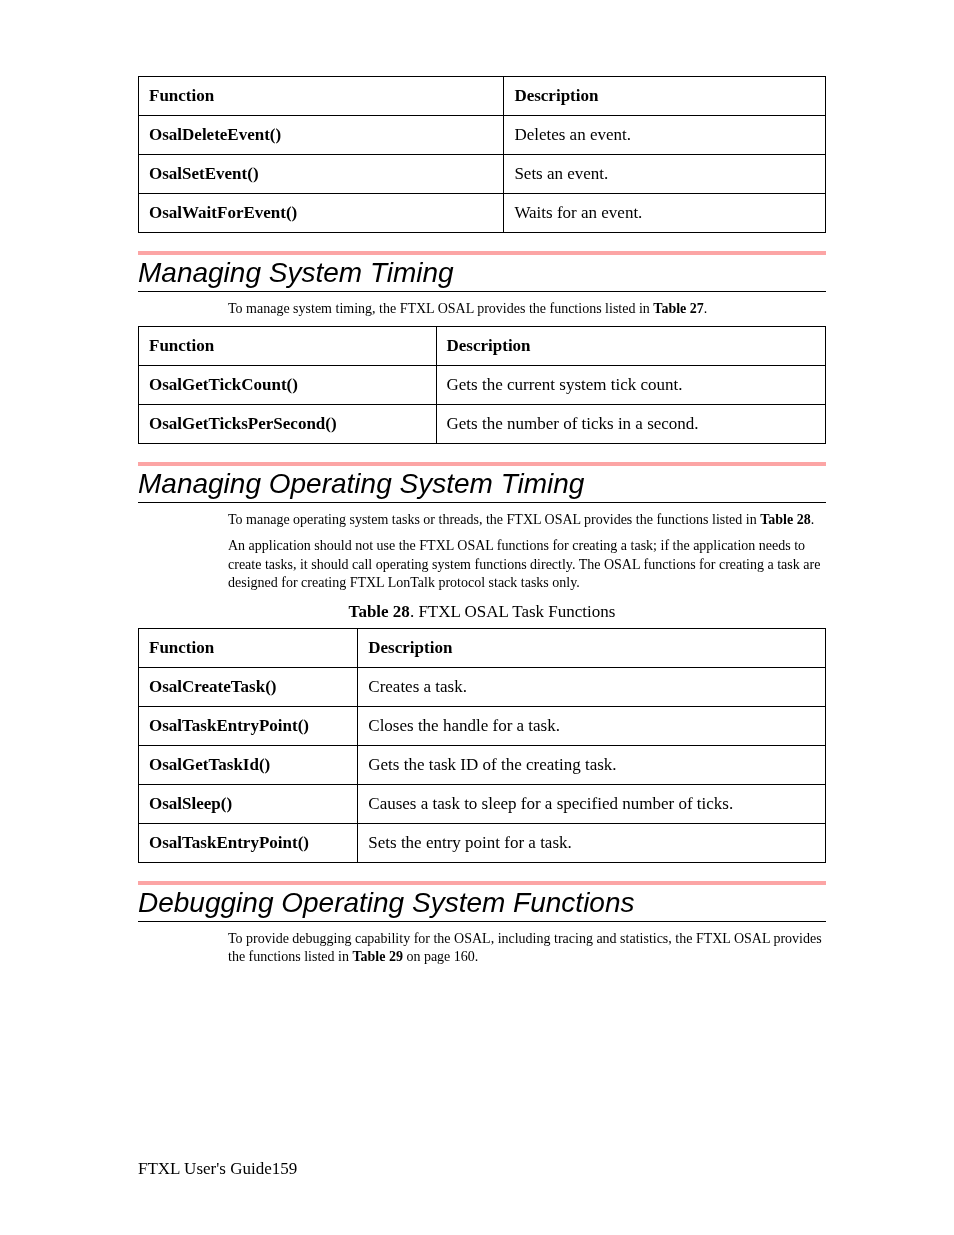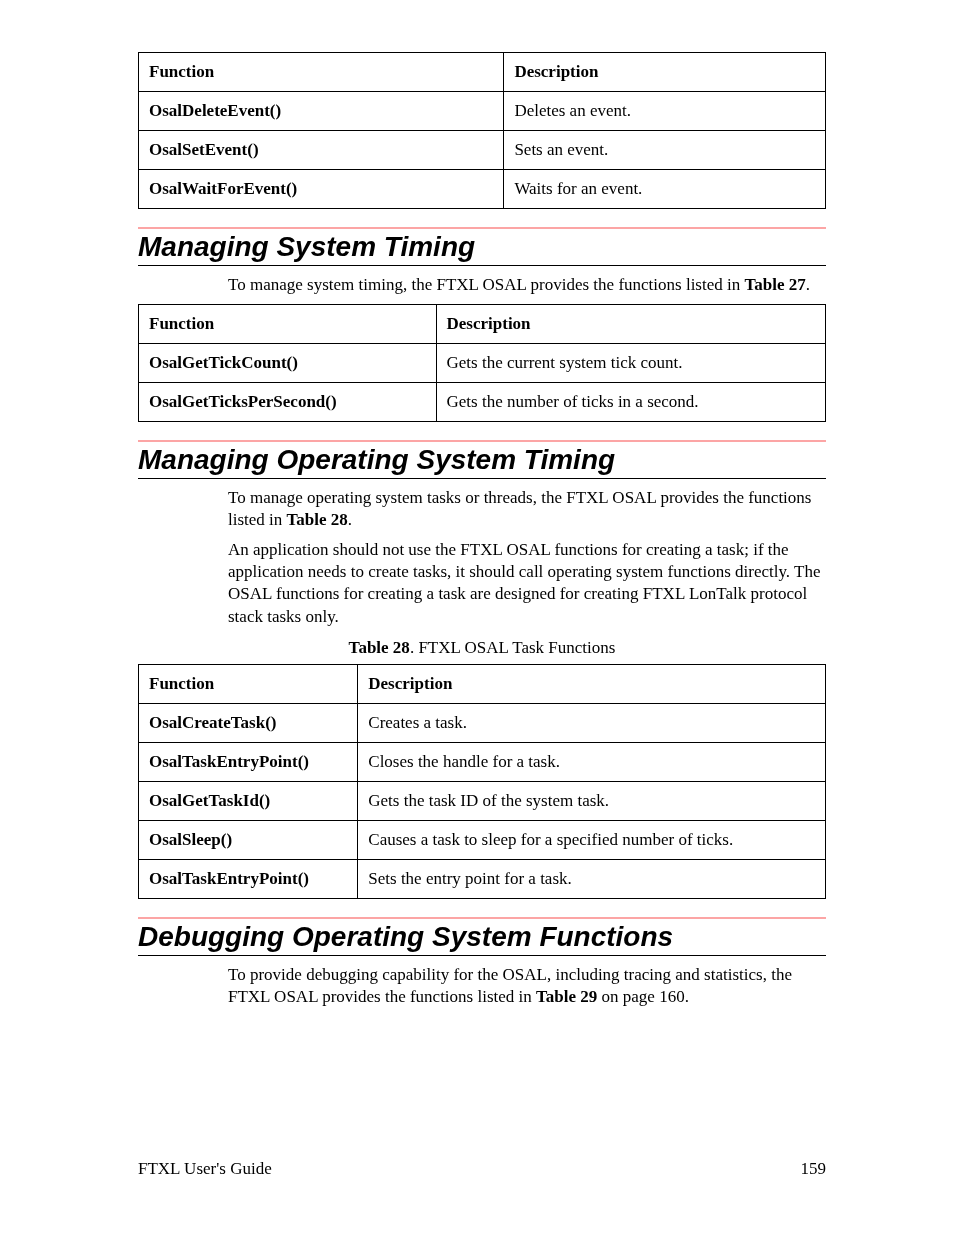--- a/index.html
+++ b/index.html
@@ -6,21 +6,21 @@
     margin: 0;
     padding: 0;
     background: #fff;
     font-family: "Times New Roman", serif;
     color: #000;
   }
   .page {
     width: 954px;
     height: 1235px;
     box-sizing: border-box;
-    padding: 52px 128px 0 138px;
+    padding: 76px 128px 0 138px;
     position: relative;
   }
   table.func {
     border-collapse: collapse;
     width: 100%;
     margin-bottom: 10px;
   }
   table.func td, table.func th {
     border: 1px solid #000;
     padding: 9px 10px;
@@ -33,48 +33,47 @@
     font-weight: bold;
   }
   .fn-name {
     font-family: "Century Schoolbook", "Times New Roman", serif;
     font-weight: bold;
     white-space: nowrap;
   }
   h2.section {
     font-family: Arial, Helvetica, sans-serif;
     font-style: italic;
-    font-weight: bold;
+    font-weight: normal;
     font-size: 28px;
     margin: 18px 0 6px 0;
-    border-top: 2px solid #fca5a5;
+    border-top: 4px solid #fca5a5;
     border-bottom: 1px solid #000;
     padding: 2px 0 2px 0;
   }
   p.body {
-    font-size: 17px;
+    font-size: 14px;
     line-height: 1.3;
     margin: 8px 0 8px 90px;
   }
   p.caption {
     font-size: 17px;
     text-align: center;
     margin: 10px 0 6px 0;
   }
   p.caption b {
     font-family: "Century Schoolbook", "Times New Roman", serif;
   }
   .footer {
     position: absolute;
     bottom: 56px;
     left: 138px;
     right: 128px;
     font-size: 17px;
     display: flex;
-    justify-content: space-between;
   }
   .bold-serif {
     font-family: "Century Schoolbook", "Times New Roman", serif;
     font-weight: bold;
   }
 </style>
 </head>
 <body>
 
 <div class="page">
@@ -138,21 +137,21 @@
     <tr>
       <td class="fn-name">OsalCreateTask()</td>
       <td>Creates a task.</td>
     </tr>
     <tr>
       <td class="fn-name">OsalTaskEntryPoint()</td>
       <td>Closes the handle for a task.</td>
     </tr>
     <tr>
       <td class="fn-name">OsalGetTaskId()</td>
-      <td>Gets the task ID of the system task.</td>
+      <td>Gets the task ID of the creating task.</td>
     </tr>
     <tr>
       <td class="fn-name">OsalSleep()</td>
       <td>Causes a task to sleep for a specified number of ticks.</td>
     </tr>
     <tr>
       <td class="fn-name">OsalTaskEntryPoint()</td>
       <td>Sets the entry point for a task.</td>
     </tr>
   </tbody>

